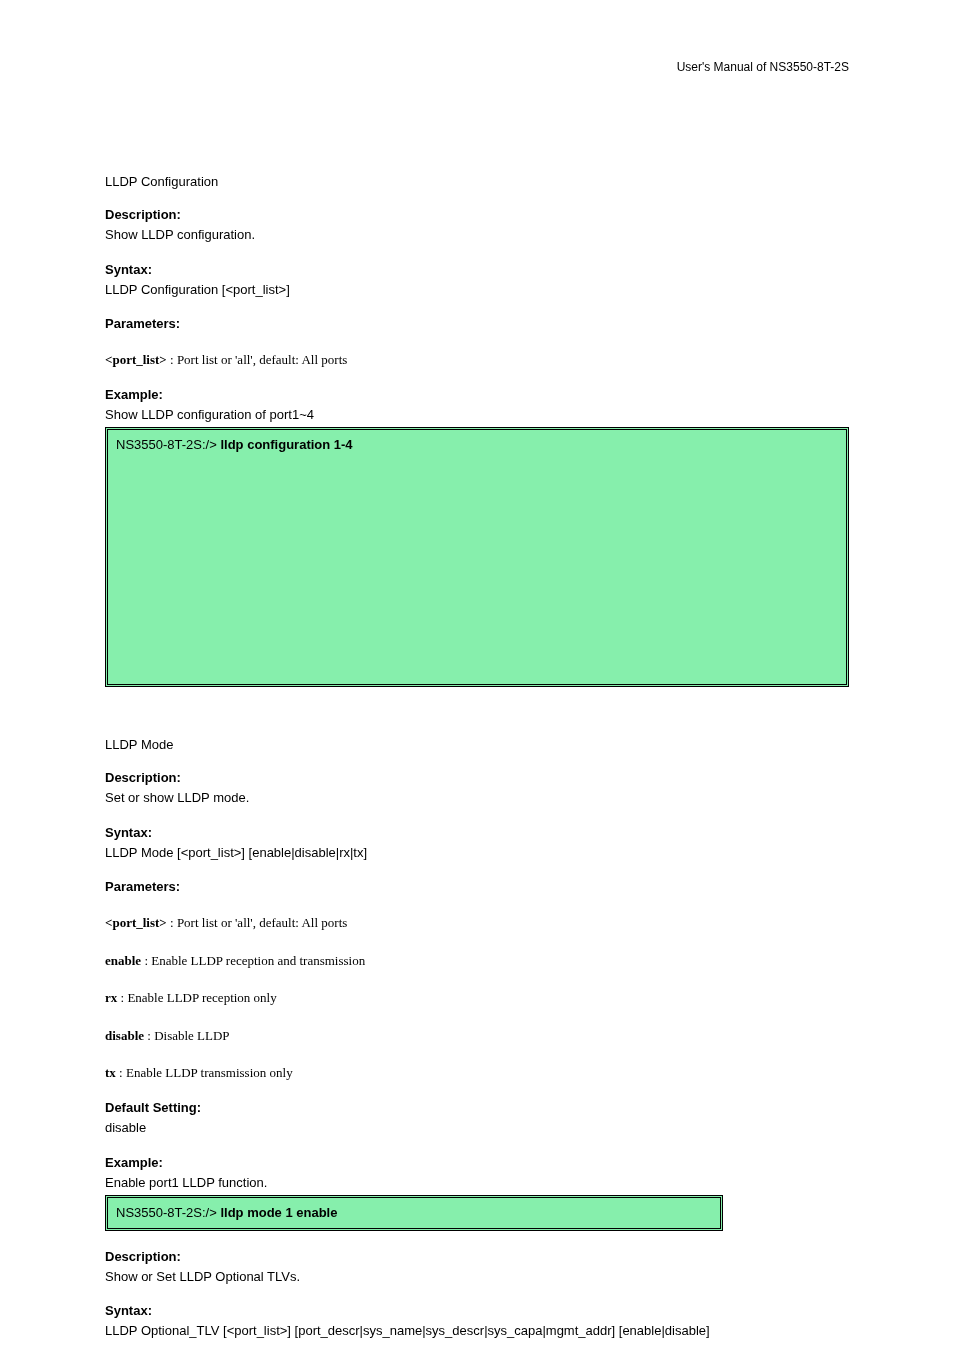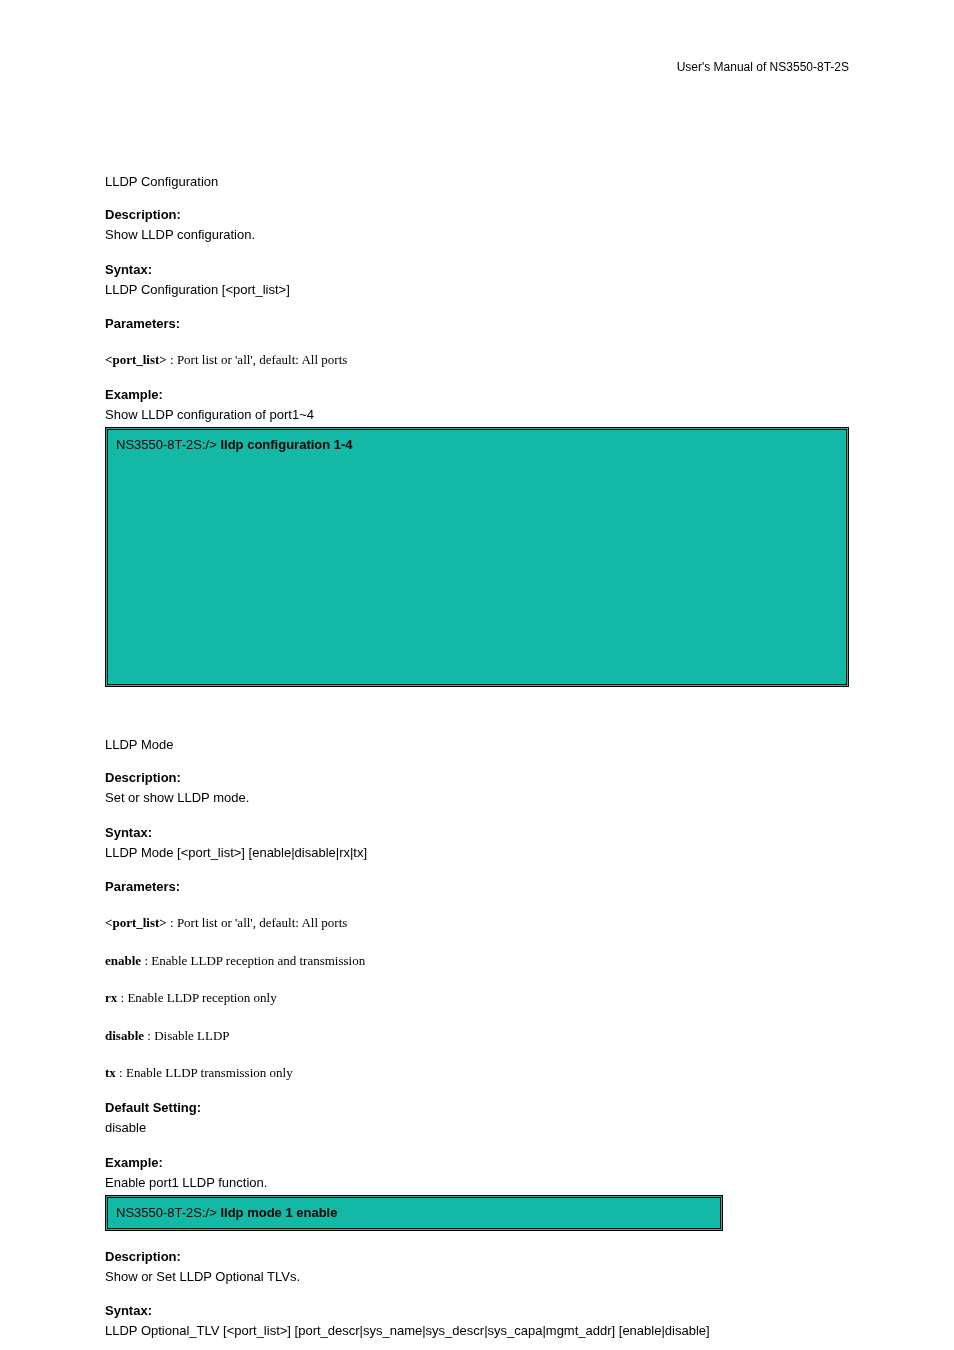--- a/index.html
+++ b/index.html
@@ -38,21 +38,21 @@
     margin-top: 20px;
     margin-bottom: 4px;
     line-height: 1.35;
     font-family: Liberation Serif, serif;
   }
   .param-label {
     font-weight: bold;
   }
   .terminal-box {
     border: 3px double #000;
-    background: #14b8a6;
+    background: #86efac;
     padding: 6px 8px;
     box-sizing: border-box;
     margin-top: 2px;
     line-height: 1.35;
   }
   .terminal-tall {
     min-height: 260px;
   }
   .terminal-short {
     min-height: 24px;

